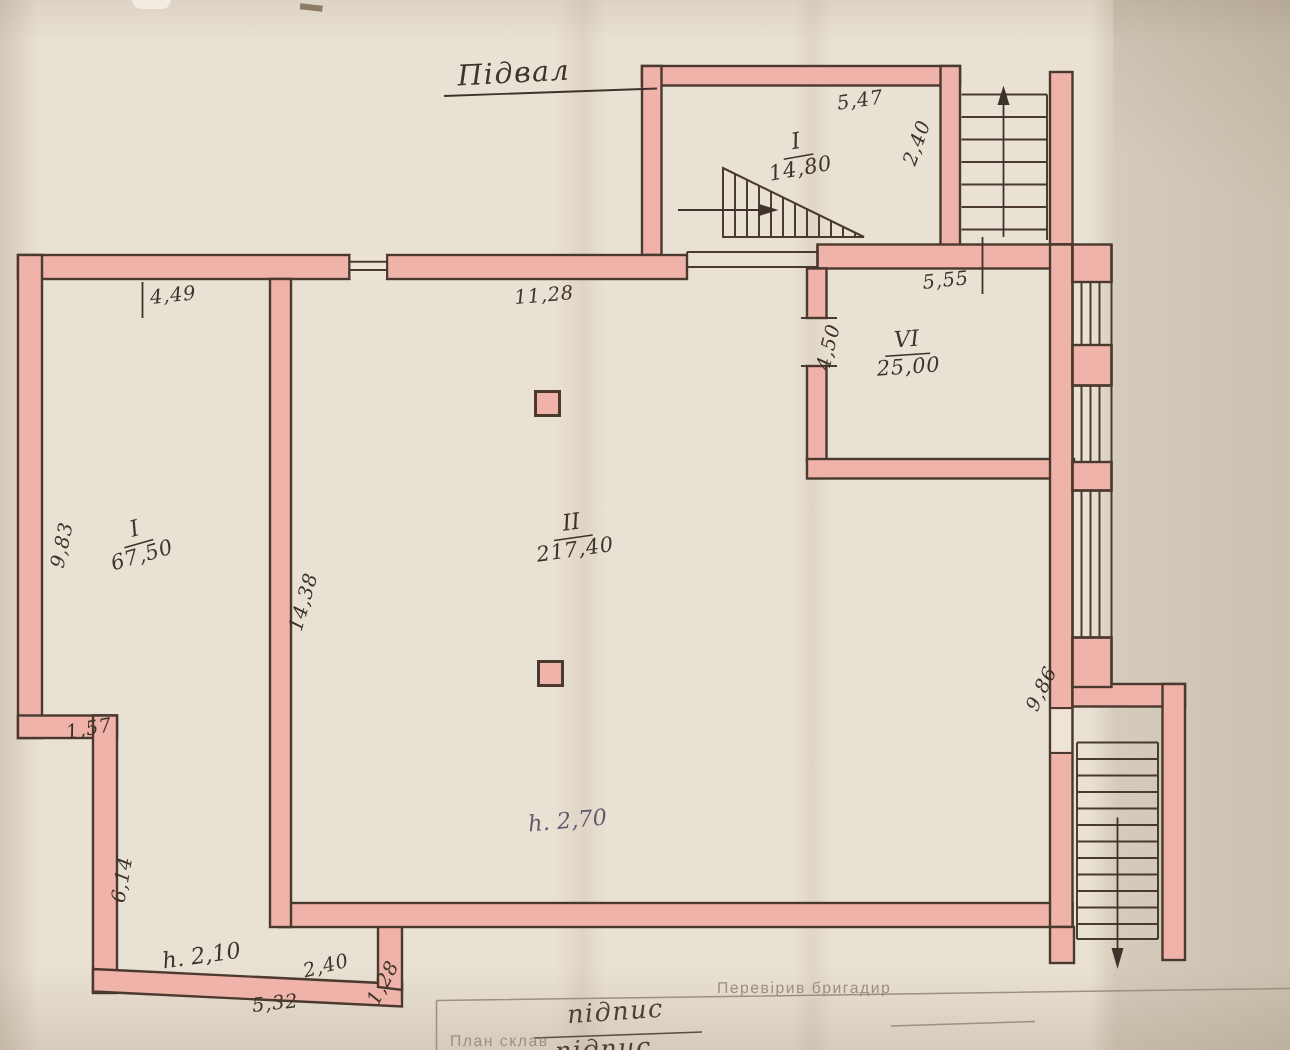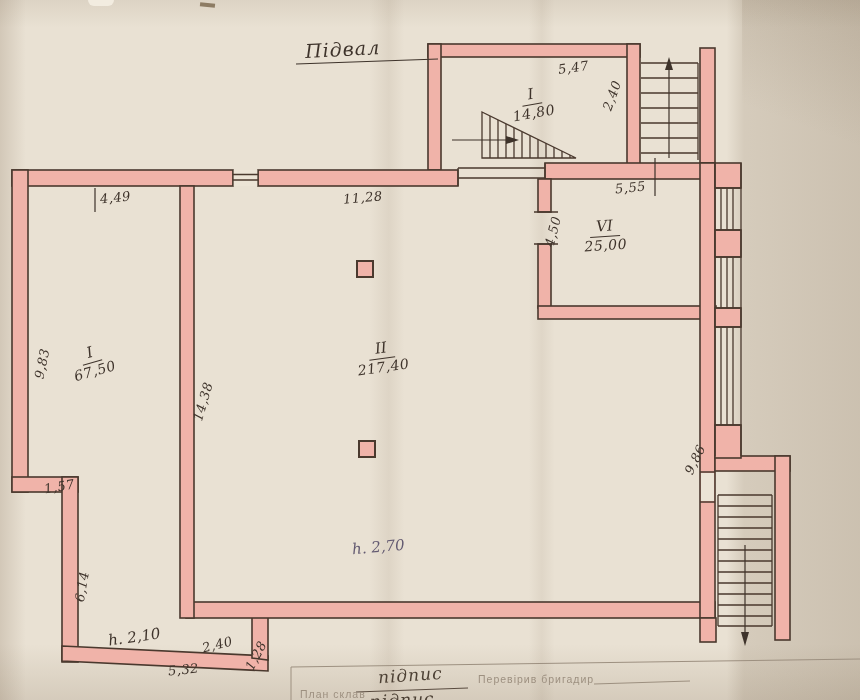--- a/index.html
+++ b/index.html
@@ -166,16 +166,16 @@
   <div class="lbl dim" style="left:181px;top:394px;width:44px;text-align:center;transform:rotate(-74deg);">14,38</div>
   <div class="lbl dim" style="left:44px;top:479px;transform:rotate(-10deg);">1,57</div>
   <div class="lbl dim" style="left:62px;top:579px;width:40px;text-align:center;transform:rotate(-80deg);">6,14</div>
   <div class="lbl dim" style="left:168px;top:662px;transform:rotate(-6deg);">5,32</div>
   <div class="lbl dim" style="left:202px;top:637px;transform:rotate(-14deg);">2,40</div>
   <div class="lbl dim" style="left:236px;top:648px;width:40px;text-align:center;transform:rotate(-62deg);">1,28</div>
   <div class="lbl dim" style="left:675px;top:452px;width:40px;text-align:center;transform:rotate(-64deg);">9,86</div>
 
   <div class="lbl print" style="left:300px;top:688px;">План  склав</div>
   <div class="lbl script" style="left:378px;top:665px;transform:rotate(-4deg);">підпис</div>
-  <div class="lbl print" style="left:478px;top:673px;text-align:center;">Перевірив бригадир</div>
+  <div class="lbl print" style="left:478px;top:653px;text-align:center;">Перевірив бригадир</div>
   <div class="lbl script" style="left:370px;top:690px;transform:rotate(-3deg);">підпис</div>
 
 </div>
 
 </body></html>

